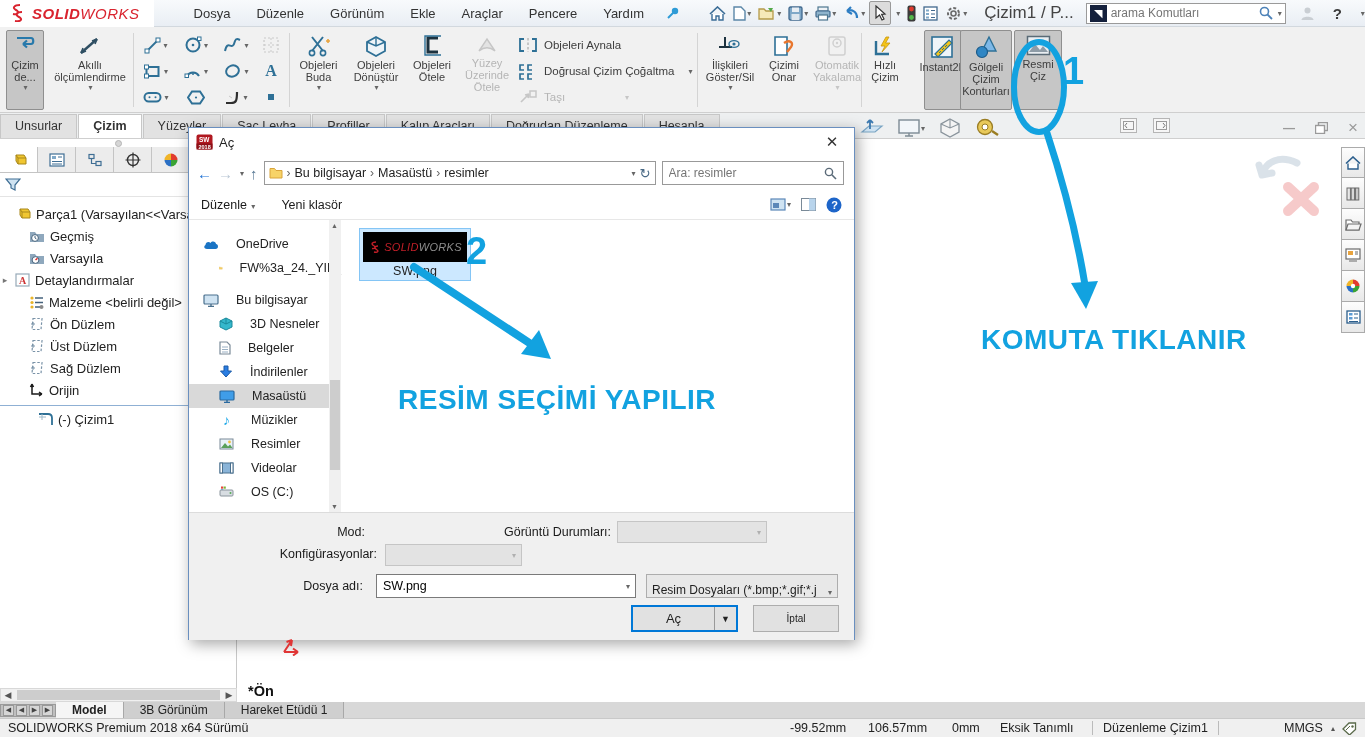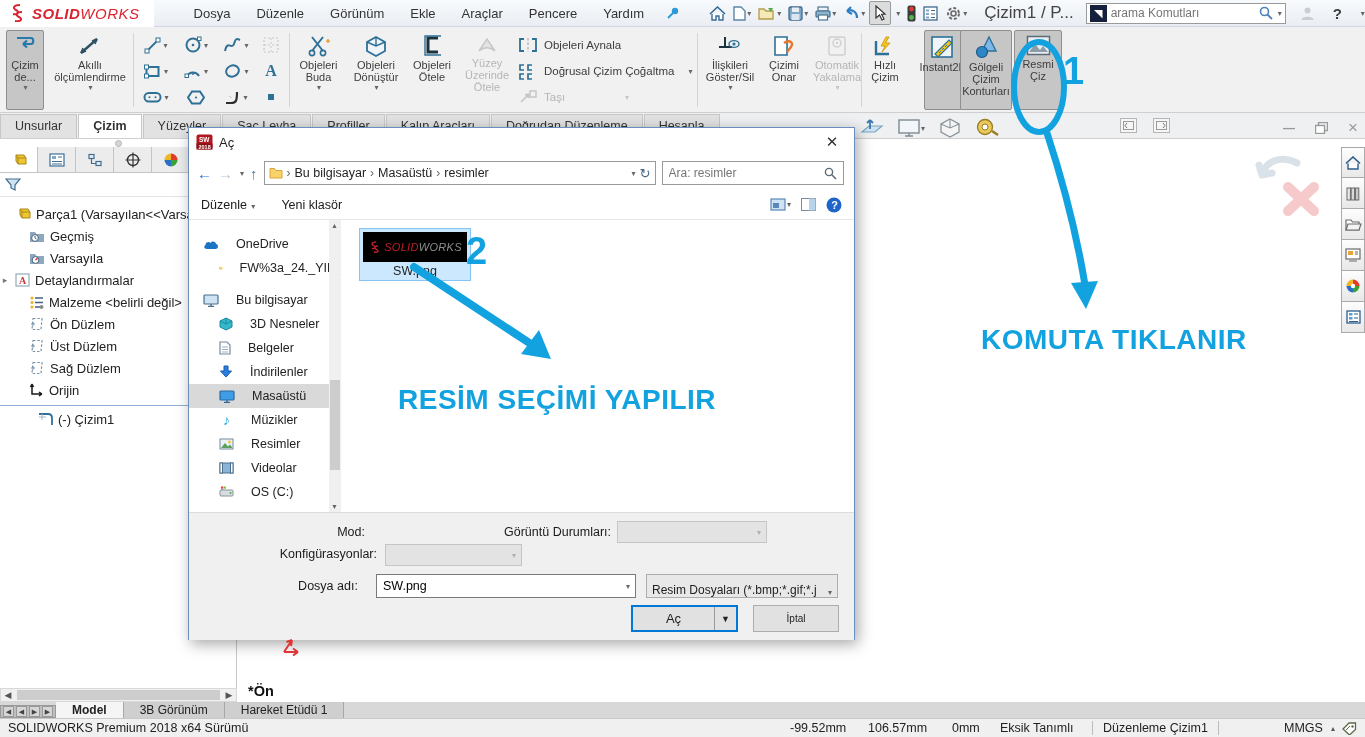--- a/index.html
+++ b/index.html
@@ -90,21 +90,21 @@
 .ftype{position:absolute;height:24px;border:1px solid #adadad;background:#e8e8e8;display:flex;align-items:flex-end;padding:0 5px;font-size:12px;overflow:hidden;white-space:nowrap}
 .btn-open{position:absolute;width:107px;height:27px;border:2px solid #0078d7;background:#e1e1e1;display:flex;align-items:center}
 .btn-open .main{flex:1;text-align:center;font-size:13px}
 .btn-open .split{width:22px;height:100%;border-left:1px solid #999;display:flex;align-items:center;justify-content:center;font-size:9px}
 .btn-cancel{position:absolute;width:86px;height:27px;border:1px solid #adadad;background:#e1e1e1;display:flex;align-items:center;justify-content:center;font-size:10px}
 
 .hscroll{position:absolute;left:0;top:688px;width:237px;height:14px;background:#f0f0f0;border:1px solid #d8d8d8;display:flex;align-items:center;z-index:3}
 .hthumb{height:10px;background:#cdcdcd;flex:1;margin:0 2px}
 .harrow{width:14px;text-align:center;color:#555;font-size:9px}
 .view-label{position:absolute;left:248px;top:683px;font-weight:bold;font-size:14.5px;color:#111;z-index:3}
-.bottom-tabs{position:absolute;left:0;top:702px;width:1365px;height:16px;background:#d8d8d8;display:flex;align-items:flex-end;z-index:3}
+.bottom-tabs{position:absolute;left:0;top:702px;width:1365px;height:16px;background:#d8d8d8;display:flex;align-items:center;z-index:3}
 .btab-nav{display:flex;align-items:center;background:#bfbfbf;border:1px solid #9a9a9a;padding:0 2px;gap:2px}
 .btab-nav span{font-size:7px;color:#444;border:1px solid #999;background:#d6d6d6;width:11px;height:11px;display:flex;align-items:center;justify-content:center}
 .btab{padding:1px 16px;font-size:12px;background:#cfcfcf;border-right:1px solid #a8a8a8;display:flex;align-items:center}
 .btab.active{background:#f5f5f5;font-weight:bold}
 .statusbar{position:absolute;left:0;top:718px;width:1365px;height:19px;background:#f0f0f0;border-top:1px solid #c9c9c9;display:flex;align-items:center;font-size:12.5px;color:#222;z-index:3}
 .sb-right{position:absolute;display:flex;align-items:center}
 
 .anno-svg{position:absolute;left:0;top:0;z-index:100;pointer-events:none}
 .anno-text{position:absolute;z-index:101;color:#12a2e0;font-weight:bold;pointer-events:none;font-family:"Liberation Sans",sans-serif}
 .note{font-size:28px;letter-spacing:.5px}
@@ -853,21 +853,21 @@
   <div class="dlg-form">
     <span class="flabel" style="right:489px;top:12px">Mod:</span>
     <span class="flabel" style="left:307px;top:12px;width:115px;text-align:right">Görüntü Durumları:</span>
     <div class="combo-dis" style="left:428px;top:8px;width:150px">
         <span class="dd" style="color:#b0b0b0">▾</span>
       </div>
     <span class="flabel" style="left:8px;top:34px;width:180px;text-align:right">Konfigürasyonlar:</span>
     <div class="combo-dis" style="left:196px;top:31px;width:137px">
         <span class="dd" style="color:#b0b0b0">▾</span>
       </div>
-    <span class="flabel" style="left:104px;top:66px;width:70px;text-align:center">Dosya adı:</span>
+    <span class="flabel" style="left:104px;top:66px;width:70px;text-align:right">Dosya adı:</span>
     <div class="fname" style="left:187px;top:61px;width:260px">
       <input value="SW.png" style="">
       <span class="dd" style="margin-right:5px">▾</span>
     </div>
     <div class="ftype" style="left:457px;top:61px;width:192px">
       <span style="overflow:hidden">Resim Dosyaları (*.bmp;*.gif;*.j</span>
       <span class="dd" style="margin-left:auto">▾</span>
     </div>
     <div class="btn-open" style="left:442px;top:92px">
       <span class="main">Aç</span>

